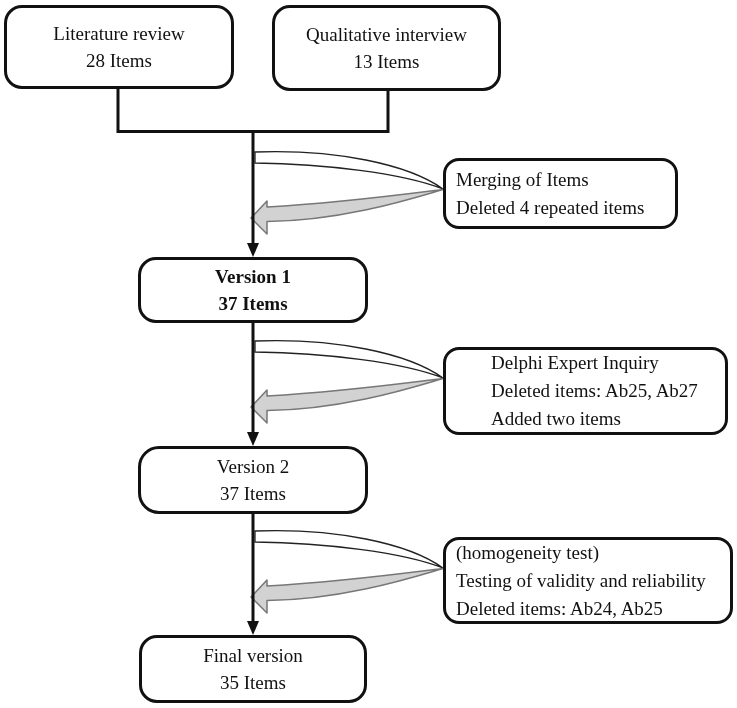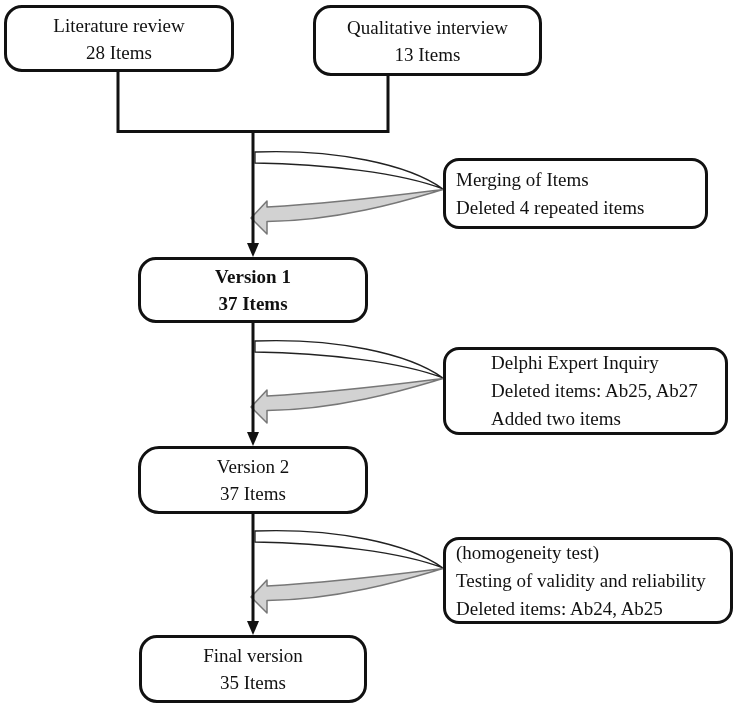--- a/index.html
+++ b/index.html
@@ -43,26 +43,26 @@
     border-radius: 16px;
     display: flex;
     flex-direction: column;
     justify-content: center;
     text-align: left;
     font-size: 19px;
     line-height: 28px;
     padding: 4px 6px 4px 10px;
   }
   .note div { white-space: nowrap; }
-  #src1  { left: 4px;   top: 5px;   width: 230px; height: 67px; }
-  #src2  { left: 272px; top: 5px;   width: 229px; height: 71px; margin-left: 41px; }
+  #src1  { left: 4px;   top: 5px;   width: 230px; height: 84px; }
+  #src2  { left: 272px; top: 5px;   width: 229px; height: 86px; }
   #v1    { left: 138px; top: 257px; width: 230px; height: 66px; font-weight: bold; }
   #v2    { left: 138px; top: 446px; width: 230px; height: 68px; border-radius: 21px; }
   #final { left: 139px; top: 635px; width: 228px; height: 68px; }
-  #note1 { left: 443px; top: 158px; width: 265px; height: 71px; }
+  #note1 { left: 443px; top: 158px; width: 235px; height: 71px; }
   #note2 { left: 443px; top: 347px; width: 285px; height: 88px; padding-left: 45px; }
   #note3 { left: 443px; top: 537px; width: 290px; height: 87px; }
 </style>
 </head>
 <body>
 
 <div class="canvas">
 
   <svg class="connectors" width="737" height="708" viewBox="0 0 737 708">
 

